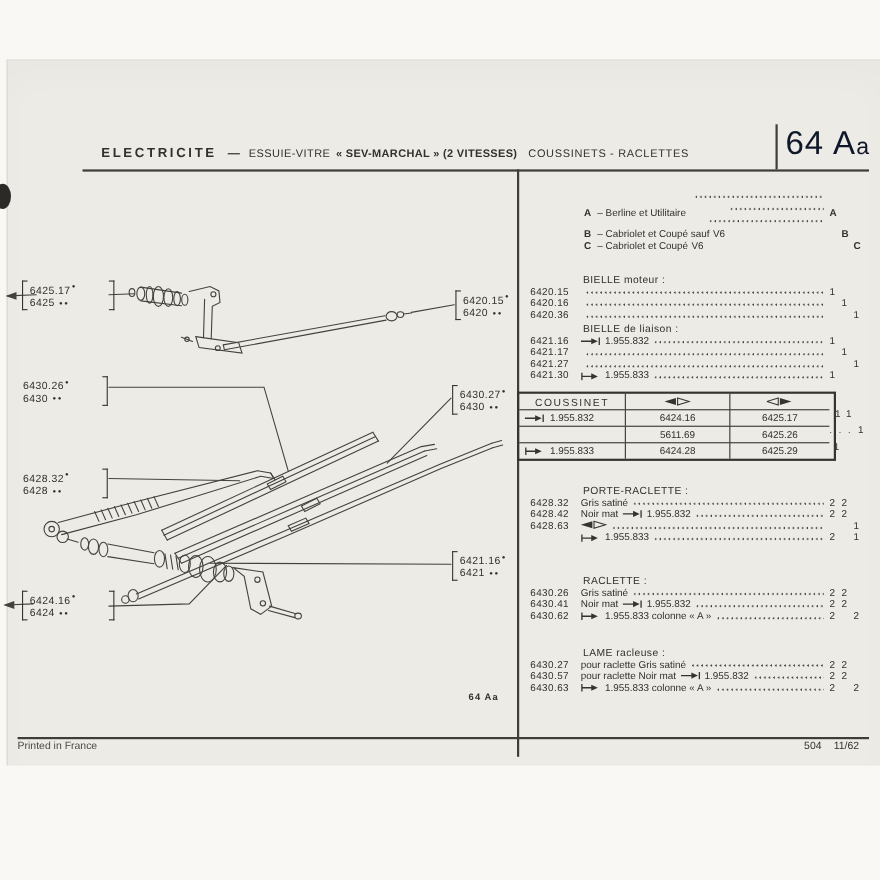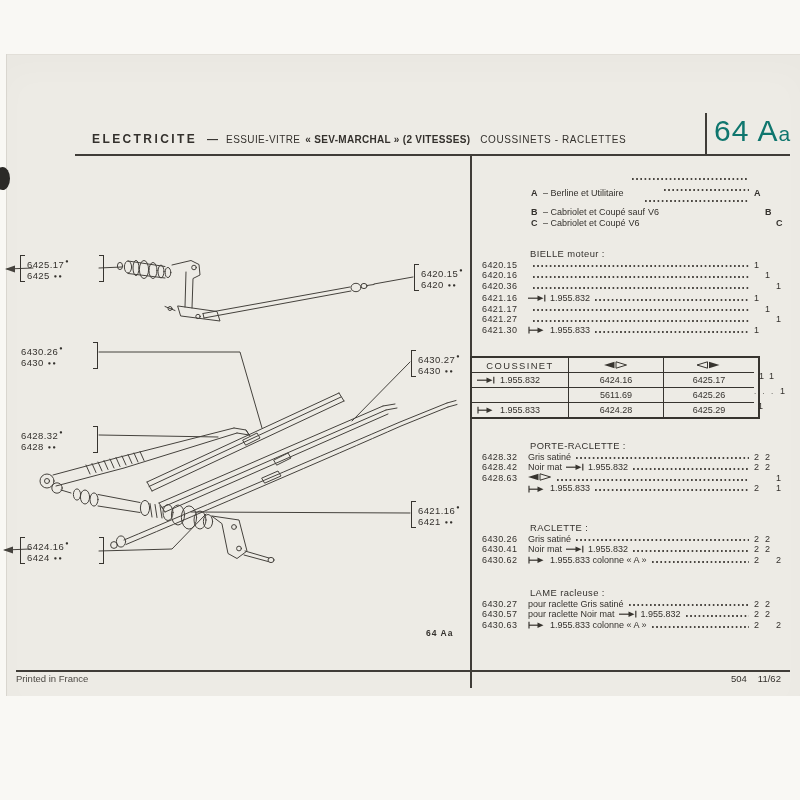--- a/index.html
+++ b/index.html
@@ -10,21 +10,21 @@
   .punch{position:absolute;left:-5px;top:167px;width:15px;height:23px;background:#2b2a27;border-radius:50%;filter:blur(0.6px);}
   .rule{position:absolute;background:#403d38;}
   .art{position:absolute;left:0;top:0;pointer-events:none;}
   
   .hdr{position:absolute;left:80px;top:132px;display:flex;align-items:baseline;white-space:nowrap;}
   .hdr-section{font-size:12px;font-weight:bold;letter-spacing:2.4px;padding-left:12px;}
   .hdr-sep{font-size:11px;font-weight:bold;margin:0 8px 0 10px;}
   .hdr-t1{font-size:10px;letter-spacing:.4px;margin-right:5px;}
   .hdr-t2{font-size:10px;font-weight:bold;letter-spacing:.3px;margin-right:10px;}
   .hdr-t3{font-size:10px;letter-spacing:.6px;}
-  .pagecode{position:absolute;left:714px;top:114px;display:flex;align-items:baseline;color:#0f766e;}
+  .pagecode{position:absolute;left:714px;top:114px;display:flex;align-items:baseline;color:#0f172a;}
   .pc-num{font-size:30px;letter-spacing:1px;}
   .pc-big{font-size:30px;margin-left:8px;}
   .pc-small{font-size:21px;margin-left:1px;}
   
   .legend{position:absolute;left:531px;top:172px;width:256px;font-size:9px;}
   .lgrow{display:flex;align-items:baseline;height:11px;line-height:11px;}
   .lg-k{font-weight:bold;width:12px;flex:none;}
   .lg-b{font-weight:normal;margin-left:3px;margin-top:24px;}
   .lead{flex:1;height:2.4px;align-self:flex-end;margin:0 5px 2.4px 5px;
         background-image:radial-gradient(circle at 1px 1.2px,#4a4641 .85px,transparent 1px);
@@ -238,20 +238,21 @@
     <div class="prow">
       <span class="ref">6420.36</span>
       <span class="lead"></span>
       <span class="q"></span>
       <span class="q"></span>
       <span class="q">1</span>
     </div>
   </div>
 
   <div class="psec" style="top:293px;">
+    <div class="ptitle">BIELLE de liaison :</div>
     <div class="prow">
       <span class="ref">6421.16</span>
       <span class="desc">
         <svg class="mk" width="18" height="8" viewBox="0 0 18 8">
             <line x1="0" y1="4.2" x2="11" y2="4.2" stroke="#37342f" stroke-width="1.2"></line>
             <polygon points="9.5,1.4 15.5,4.2 9.5,7" fill="#37342f"></polygon>
             <line x1="16.8" y1="0.8" x2="16.8" y2="7.6" stroke="#37342f" stroke-width="1.2"></line>
           </svg>
         <span>1.955.832</span>
       </span>

